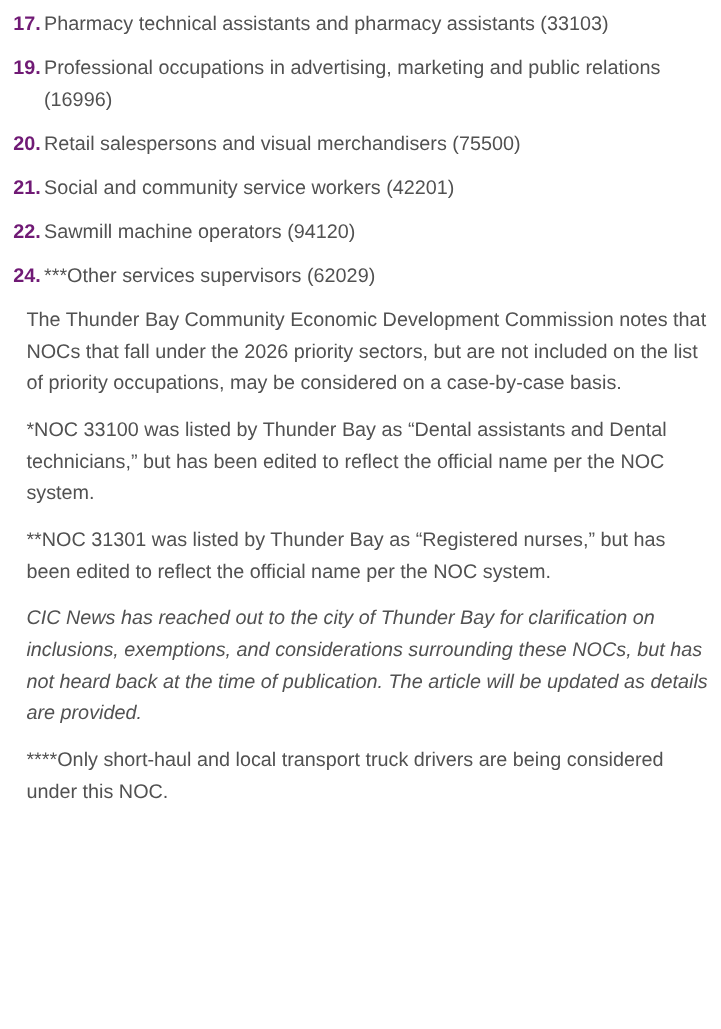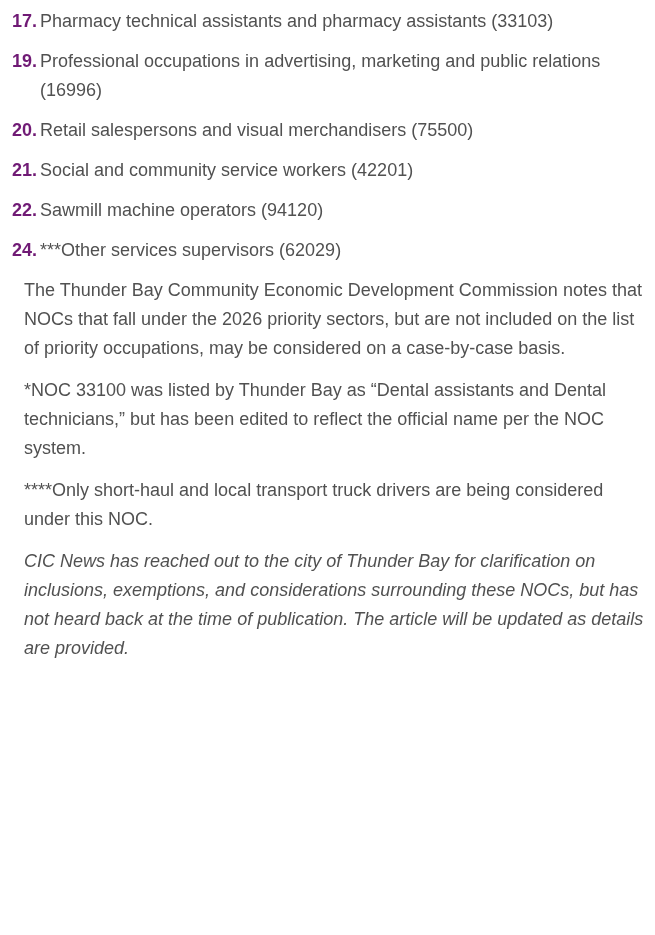--- a/index.html
+++ b/index.html
@@ -76,16 +76,17 @@
       <span class="txt">Sawmill machine operators (94120)</span>
     </li>
     <li>
       <span class="num">24.</span>
       <span class="txt">***Other services supervisors (62029)</span>
     </li>
   </ol>
 
   <p class="para">The Thunder Bay Community Economic Development Commission notes that NOCs that fall under the 2026 priority sectors, but are not included on the list of priority occupations, may be considered on a case-by-case basis.</p>
   <p class="para">*NOC 33100 was listed by Thunder Bay as “Dental assistants and Dental technicians,” but has been edited to reflect the official name per the NOC system.</p>
+  <p class="para">**NOC 31301 was listed by Thunder Bay as “Registered nurses,” but has been edited to reflect the official name per the NOC system.</p>
+  <p class="para italic">CIC News has reached out to the city of Thunder Bay for clarification on inclusions, exemptions, and considerations surrounding these NOCs, but has not heard back at the time of publication. The article will be updated as details are provided.</p>
   <p class="para">****Only short-haul and local transport truck drivers are being considered under this NOC.</p>
-  <p class="para italic">CIC News has reached out to the city of Thunder Bay for clarification on inclusions, exemptions, and considerations surrounding these NOCs, but has not heard back at the time of publication. The article will be updated as details are provided.</p>
 
 </div>
 
 </body></html>

